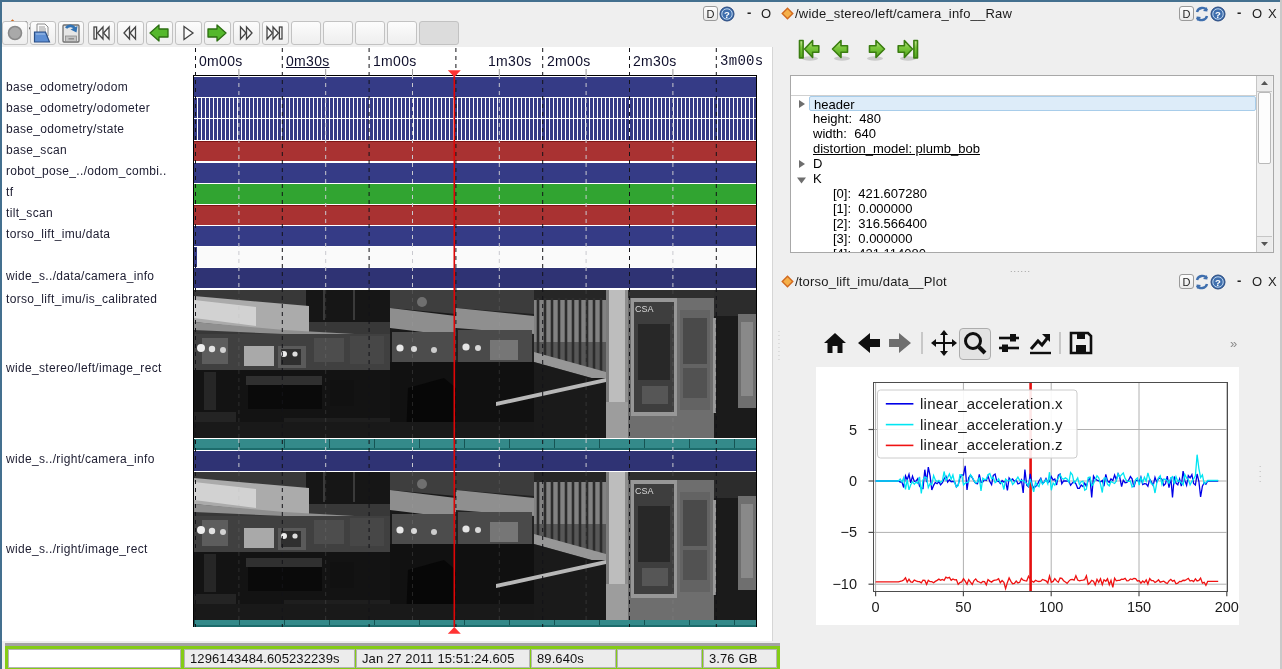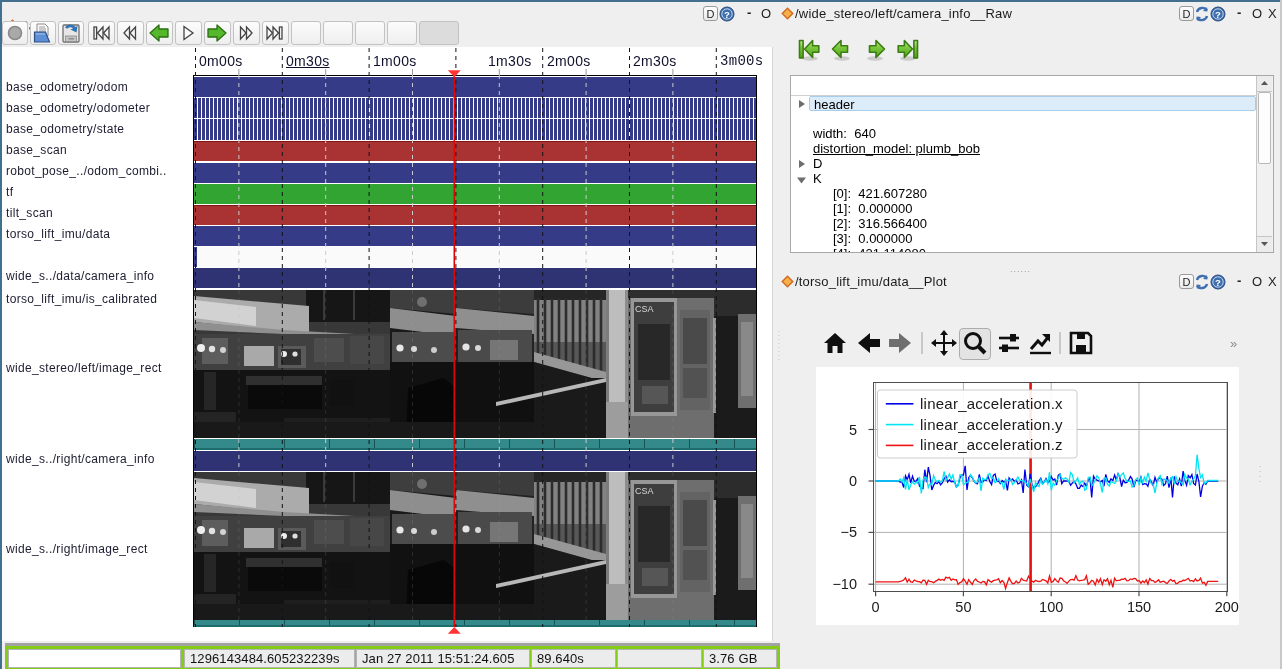--- a/index.html
+++ b/index.html
@@ -399,20 +399,21 @@
     </g>
   </g>
 </svg>
 
 <div class="abs" id="tree">
   <div style="position:absolute;left:0;top:19px;width:482px;height:1px;background:#d0d0d0;"></div>
   <div class="trow" style="top:20px;left:18px;width:447px;background:#ddecf9;border:1px solid #a8cdea;border-radius:2px;padding-left:4px;box-sizing:border-box;">header</div>
   <svg width="8" height="8" style="position:absolute;left:7px;top:24px">
       <path d="M1,0 L7,4 L1,8 Z" fill="#6e6e6e"></path>
     </svg>
+  <div class="trow" style="top:35px;left:22px;">height:&nbsp; 480</div>
   <div class="trow" style="top:50px;left:22px;">width:&nbsp; 640</div>
   <div class="trow" style="top:65px;left:22px;text-decoration:underline;">distortion_model: plumb_bob</div>
   <svg width="8" height="8" style="position:absolute;left:7px;top:84px">
       <path d="M1,0 L7,4 L1,8 Z" fill="#6e6e6e"></path>
     </svg>
   <div class="trow" style="top:80px;left:22px;">D</div>
   <svg width="9" height="8" style="position:absolute;left:6px;top:100px">
       <path d="M0,1.5 L9,1.5 L4.5,7.5 Z" fill="#6e6e6e"></path>
     </svg>
   <div class="trow" style="top:95px;left:22px;">K</div>

